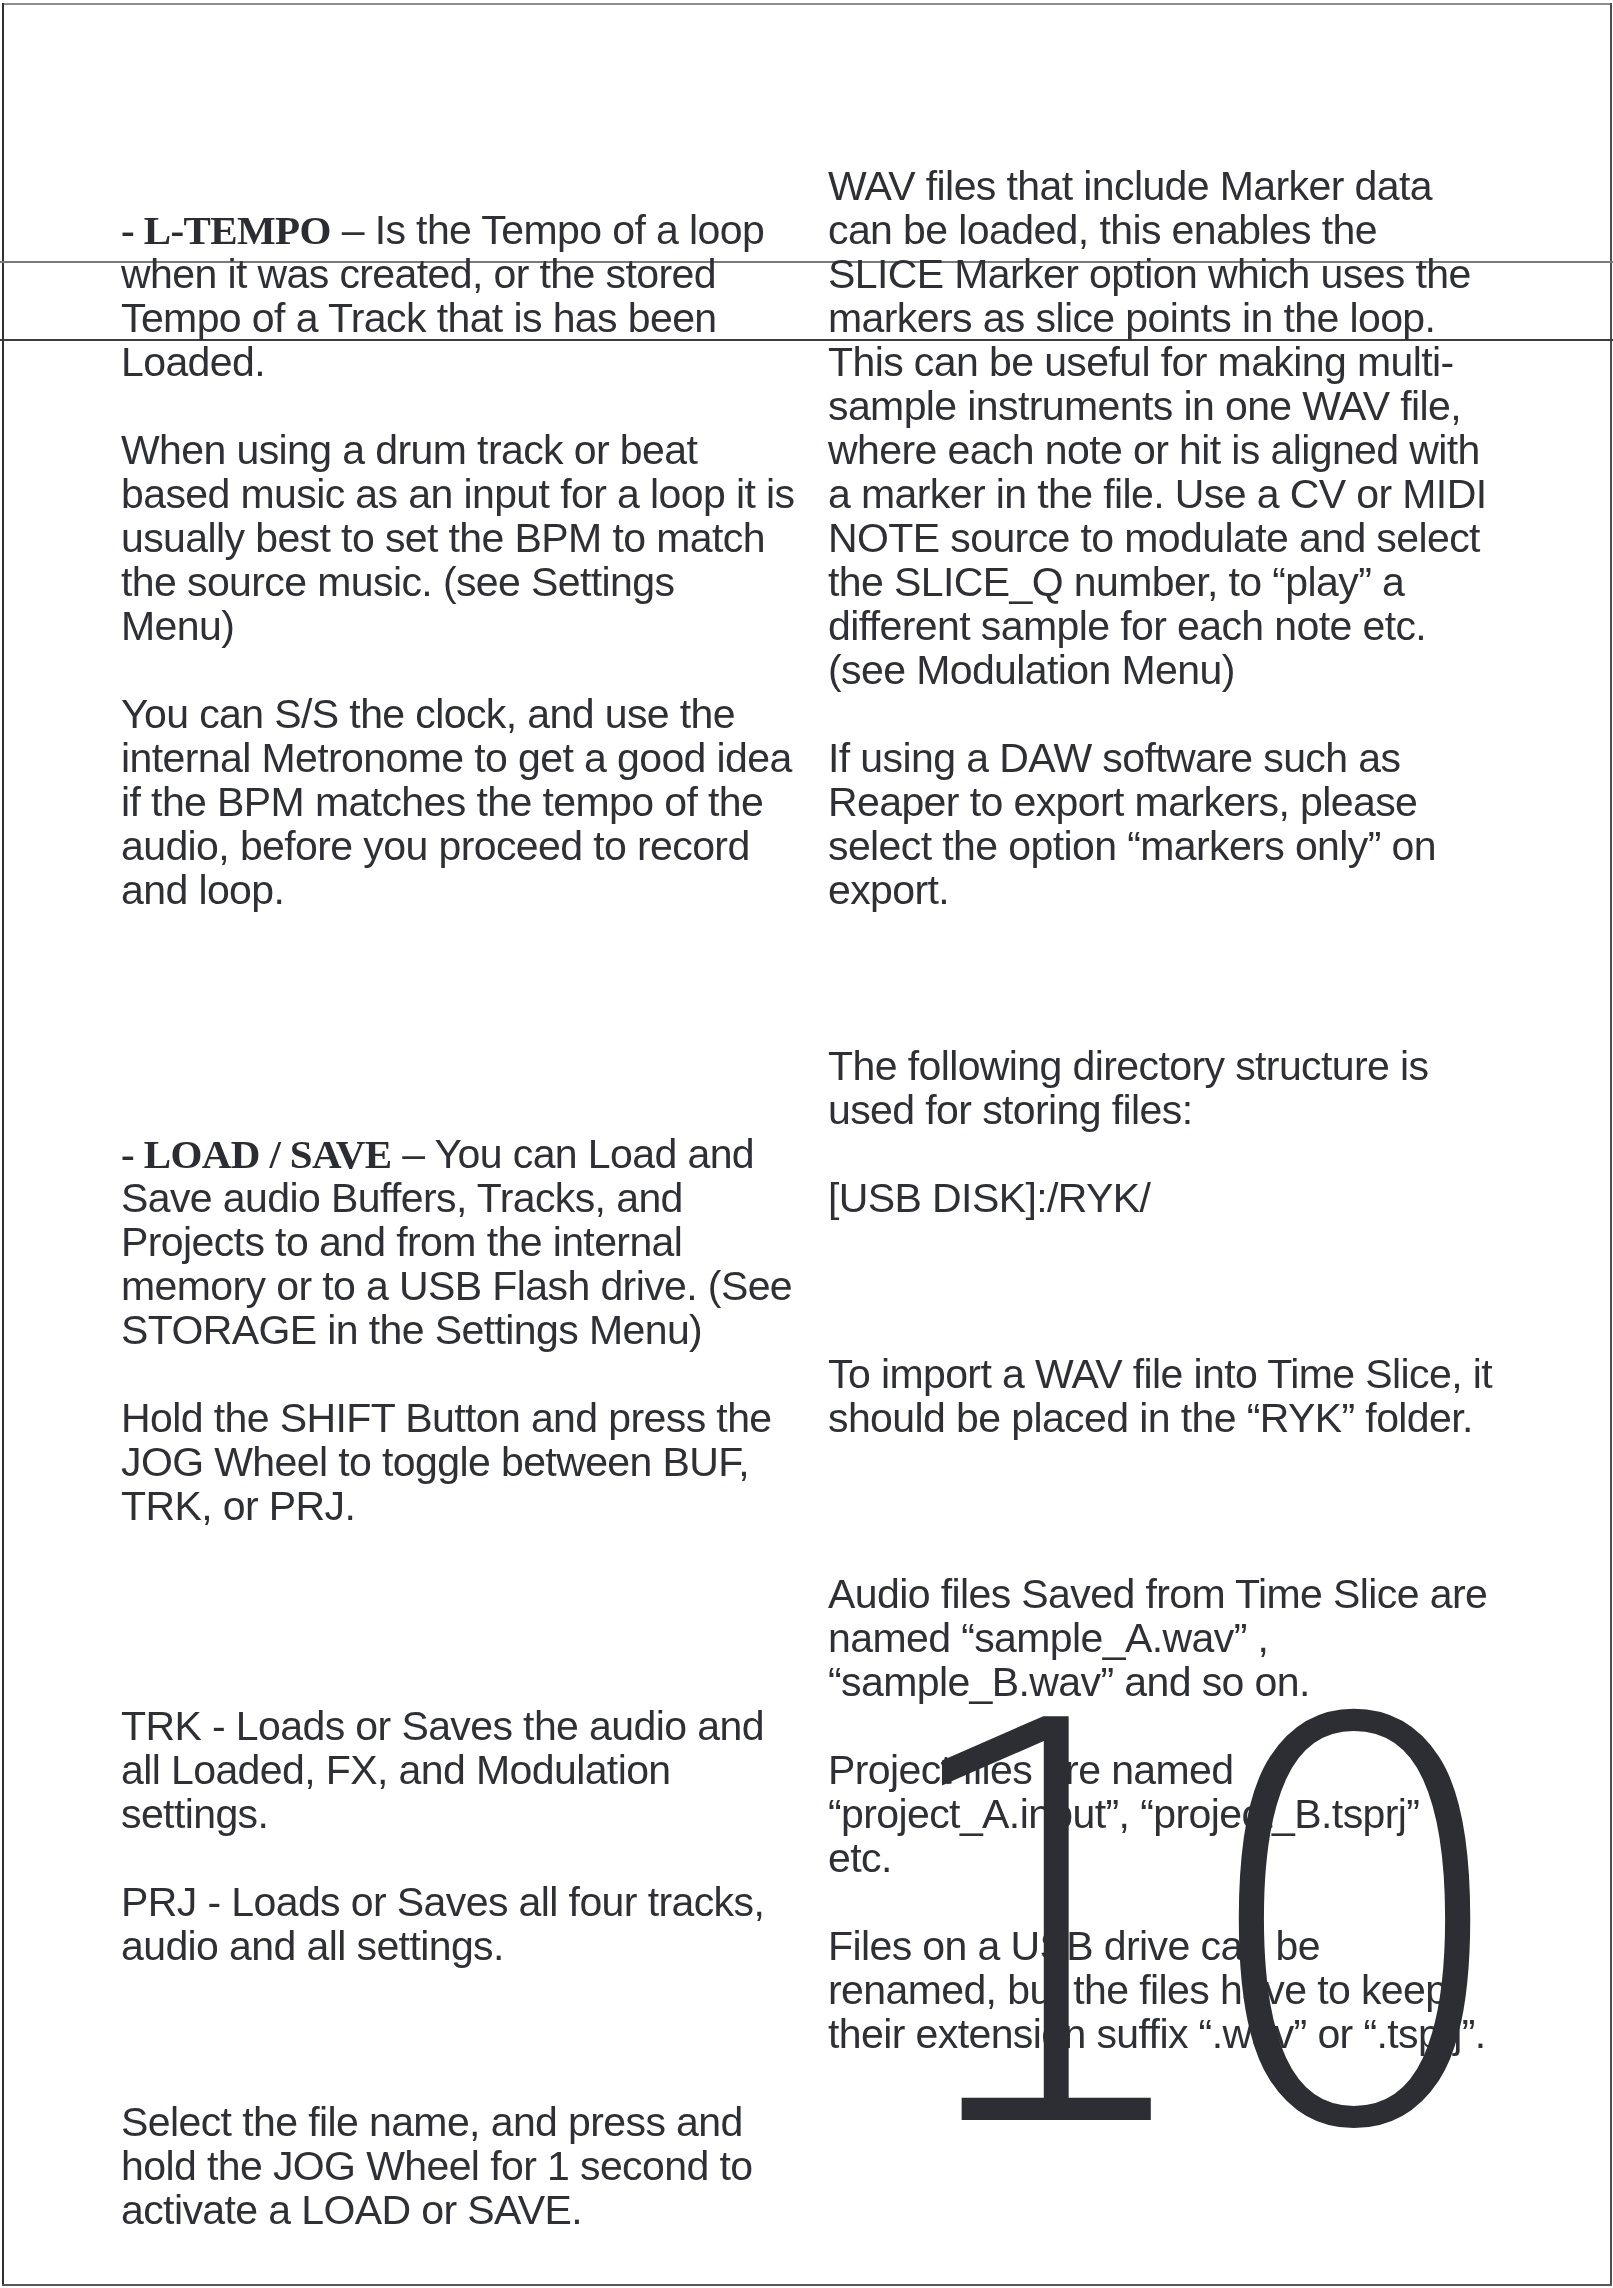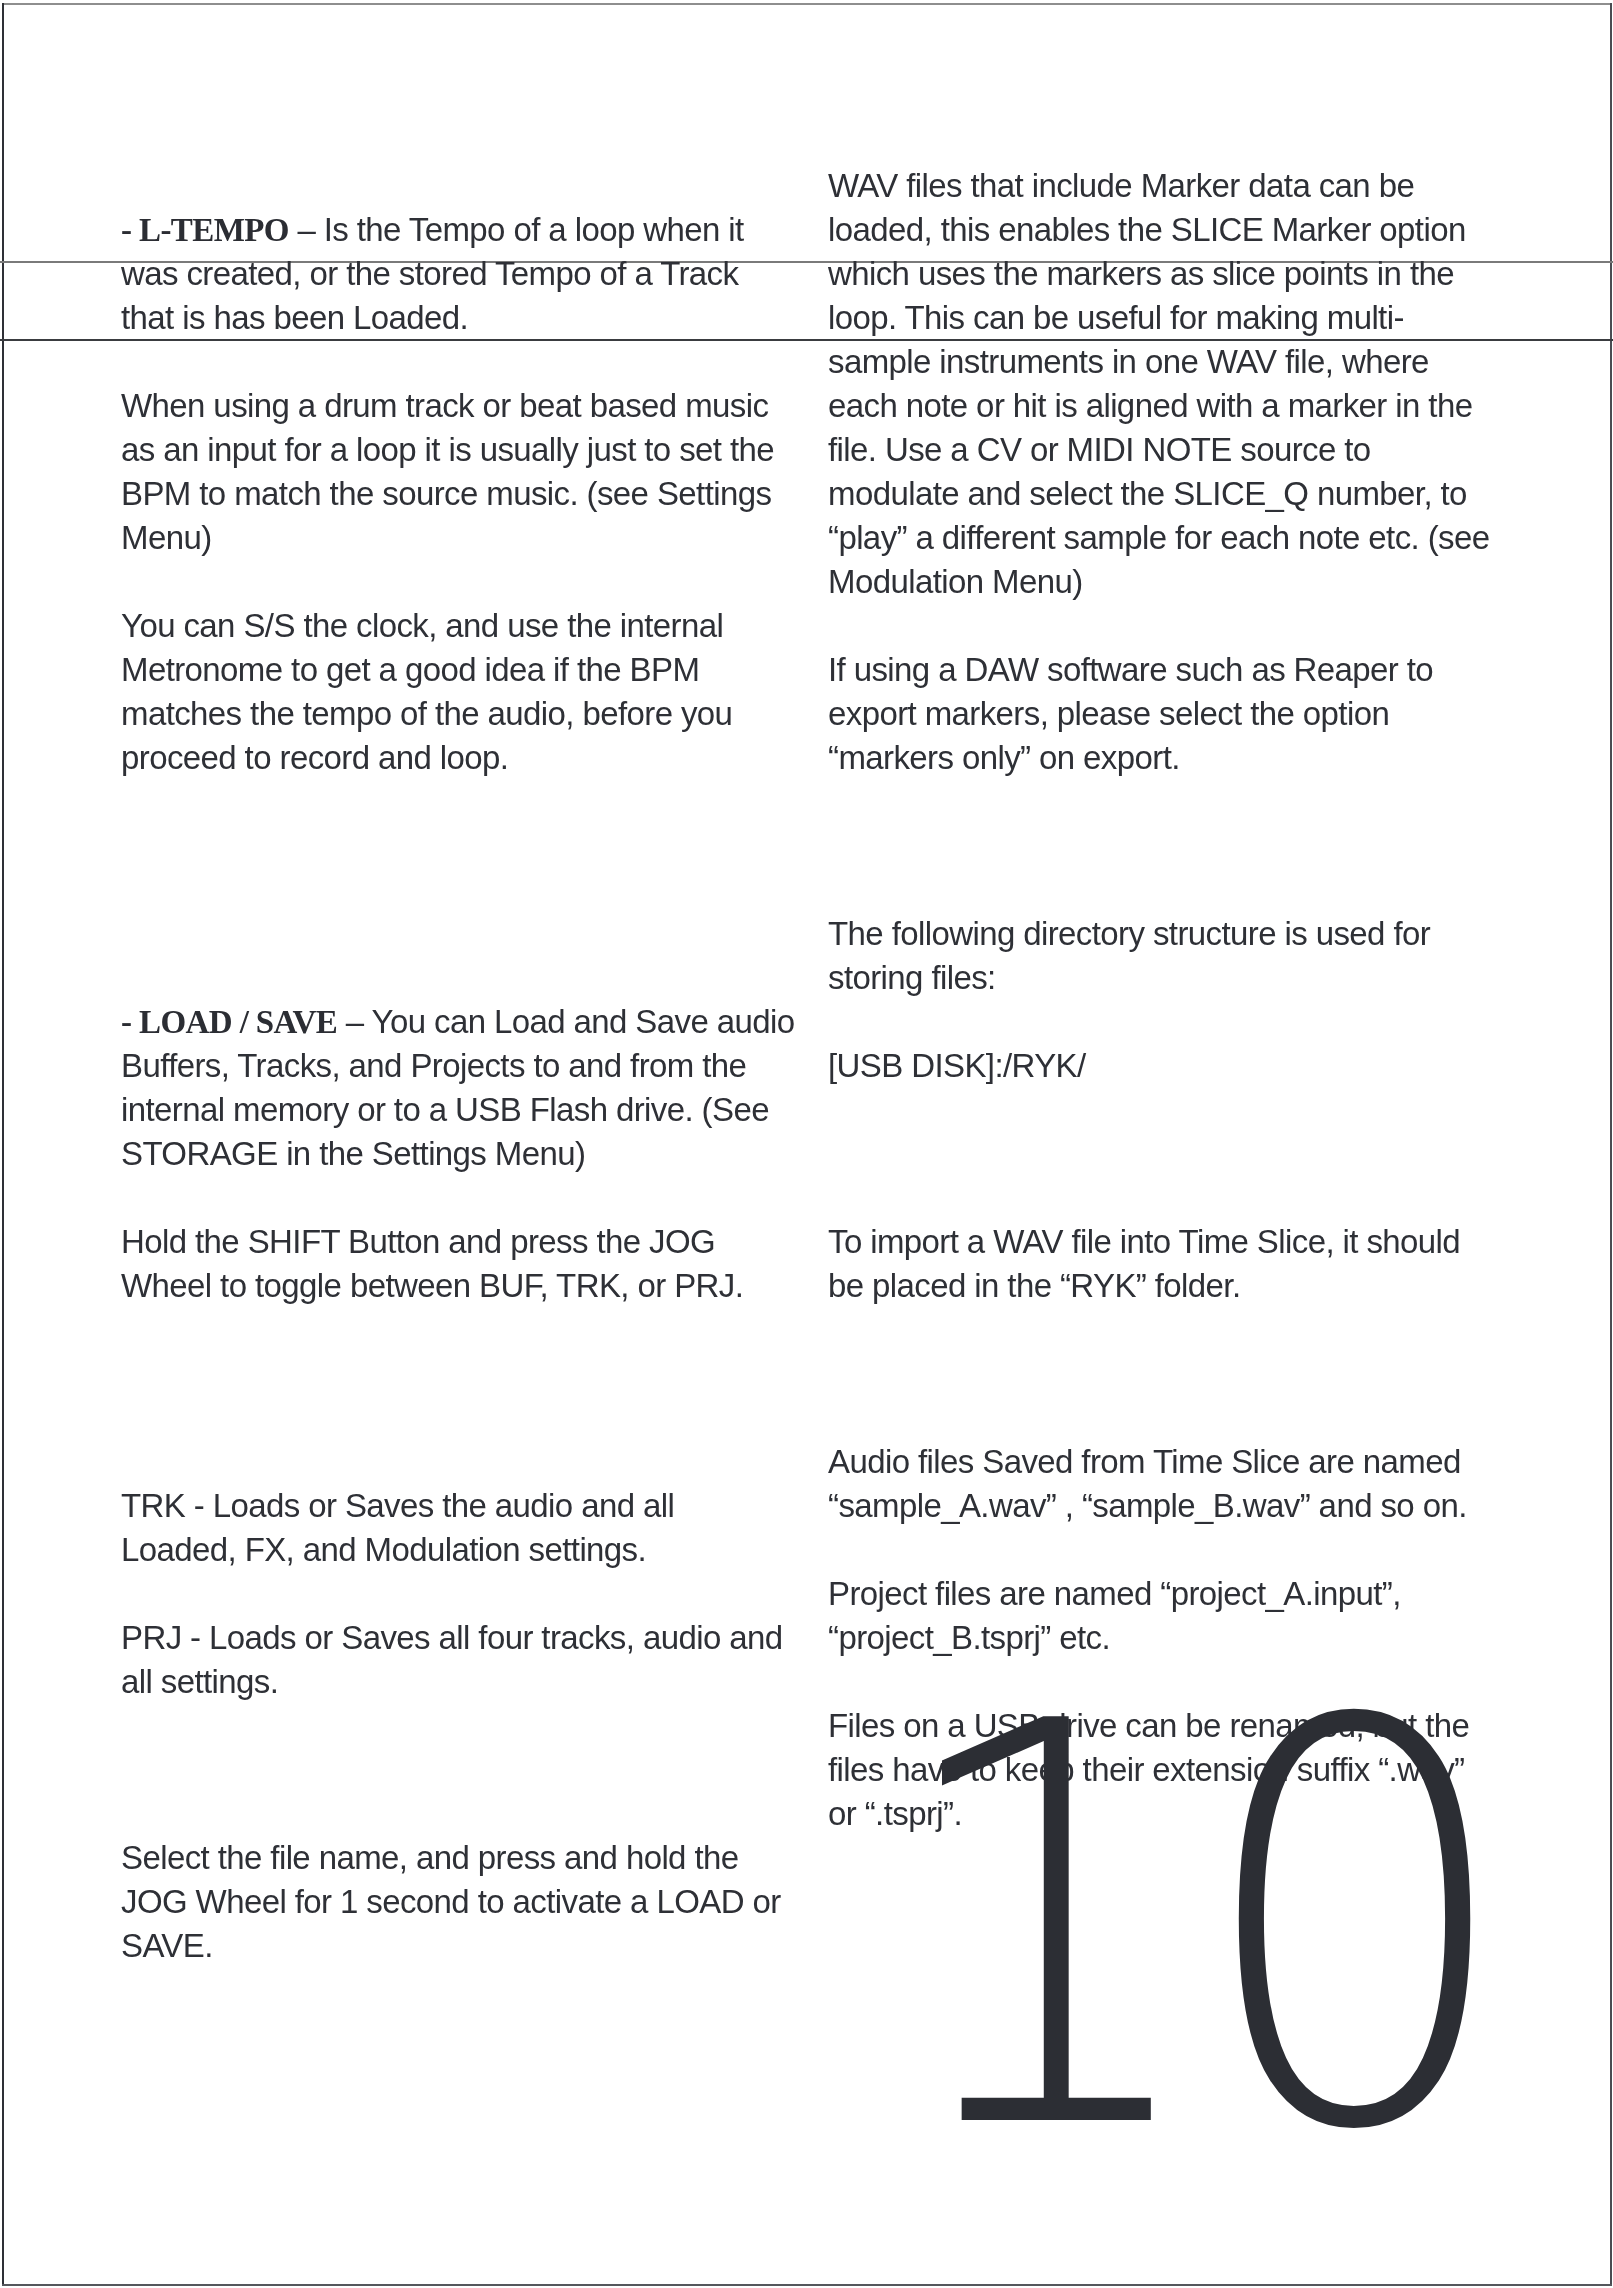--- a/index.html
+++ b/index.html
@@ -11,21 +11,21 @@
   .border-top { position: absolute; left: 1.8px; top: 2.8px; width: 1610px; height: 1.8px; background: #8e8e8e; }
   .border-left { position: absolute; left: 1.8px; top: 2.8px; width: 1.8px; height: 2283px; background: #2e3036; }
   .border-right { position: absolute; left: 1610px; top: 2.8px; width: 1.8px; height: 2283px; background: #4a4c52; }
   .border-bottom { position: absolute; left: 1.8px; top: 2284px; width: 1610px; height: 1.8px; background: #55575c; }
   .rule-1 { position: absolute; left: 0; top: 261px; width: 1613px; height: 1.8px; background: #7a7a7a; }
   .rule-2 { position: absolute; left: 0; top: 339px; width: 1613px; height: 1.8px; background: #3a3c40; }
 
   .col {
     position: absolute; top: 120px;
     font-family: "Liberation Sans", sans-serif;
-    font-size: 33px; line-height: 44px; color: #2e3036;
+    font-size: 41px; line-height: 44px; color: #2e3036;
     letter-spacing: -0.6px; white-space: pre-line;
   }
   .col-left { left: 121px; width: 674px; }
   .col-right { left: 828px; width: 665px; }
   .para { margin: 0; }
   .gap { height: 44px; }
   .bold { font-weight: bold; color: #2b2d33; font-family: Liberation Serif, serif; }
 
   .page-number {
     position: absolute; left: 886px; top: 1652px;
@@ -44,21 +44,21 @@
   <div class="border-top"></div>
   <div class="border-left"></div>
   <div class="border-right"></div>
   <div class="border-bottom"></div>
   <div class="rule-1"></div>
   <div class="rule-2"></div>
 
   <div class="col col-left">
     <section>
       <p class="para"><span class="bold">- L-TEMPO</span><span> – Is the Tempo of a loop when it was created, or the stored Tempo of a Track that is has been Loaded.</span></p>
-      <p class="para">When using a drum track or beat based music as an input for a loop it is usually just to set the BPM to match the source music.  (see Settings Menu)</p>
+      <p class="para">When using a drum track or beat based music as an input for a loop it is usually best to set the BPM to match the source music.  (see Settings Menu)</p>
       <p class="para">You can S/S the clock, and use the internal Metronome to get a good idea if the BPM matches the tempo of the audio, before you proceed to record and loop.</p>
     </section>
     <div class="gap"></div>
     <section>
       <p class="para"><span class="bold">- LOAD / SAVE</span><span> – You can Load and Save audio Buffers, Tracks, and Projects to and from the internal memory or to a USB Flash drive. (See STORAGE in the Settings Menu)</span></p>
       <p class="para">Hold the SHIFT Button and press the JOG Wheel to toggle between BUF, TRK, or PRJ.</p>
     </section>
     <div class="gap"></div>
     <p class="para">TRK - Loads or Saves the audio and all Loaded, FX, and Modulation settings.</p>
     <p class="para">PRJ - Loads or Saves all four tracks, audio and all settings.</p>

